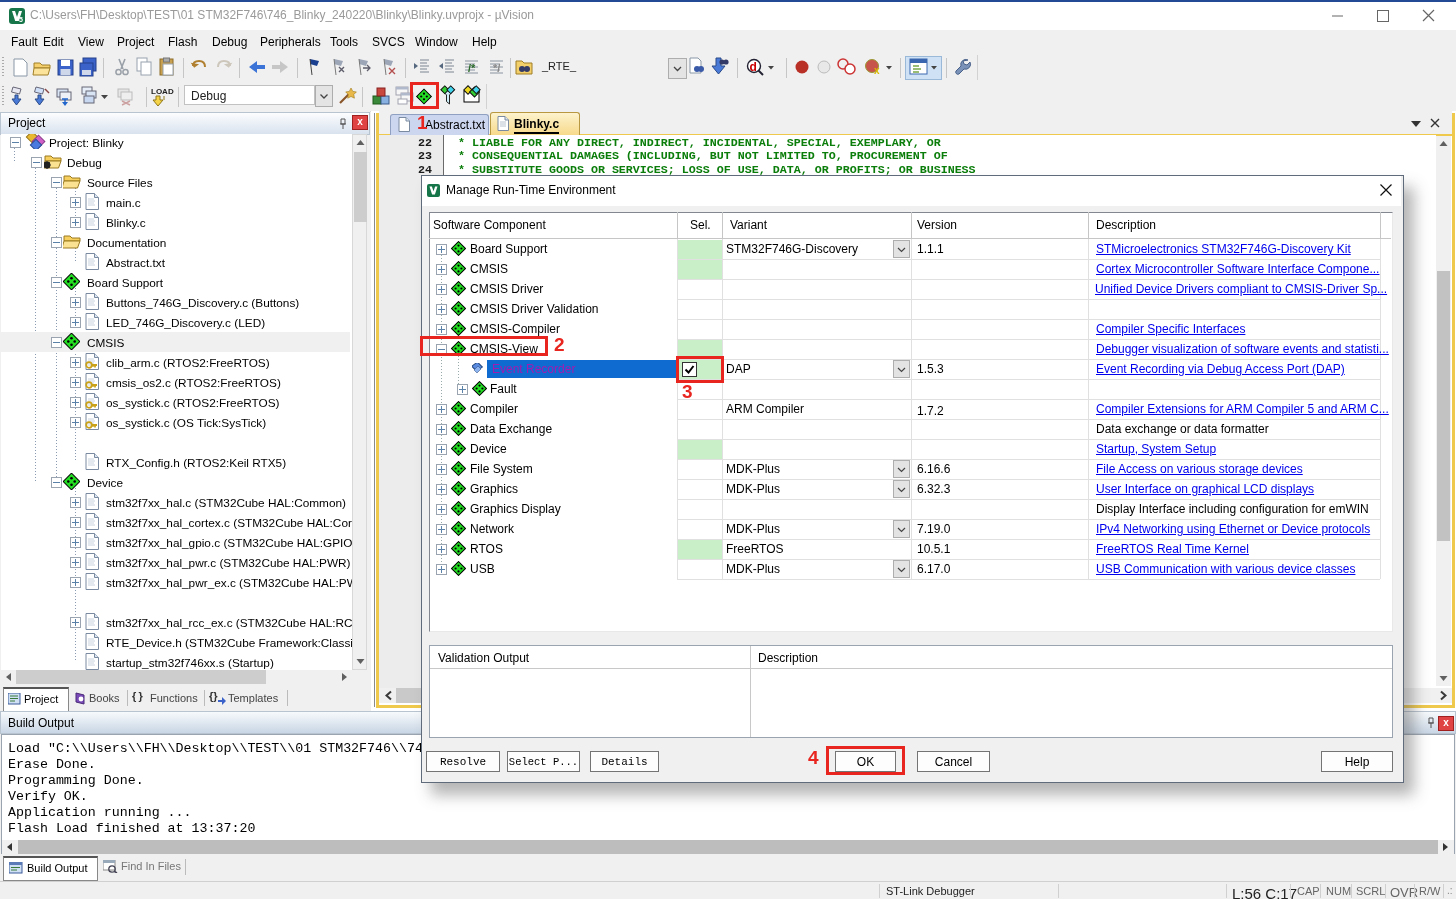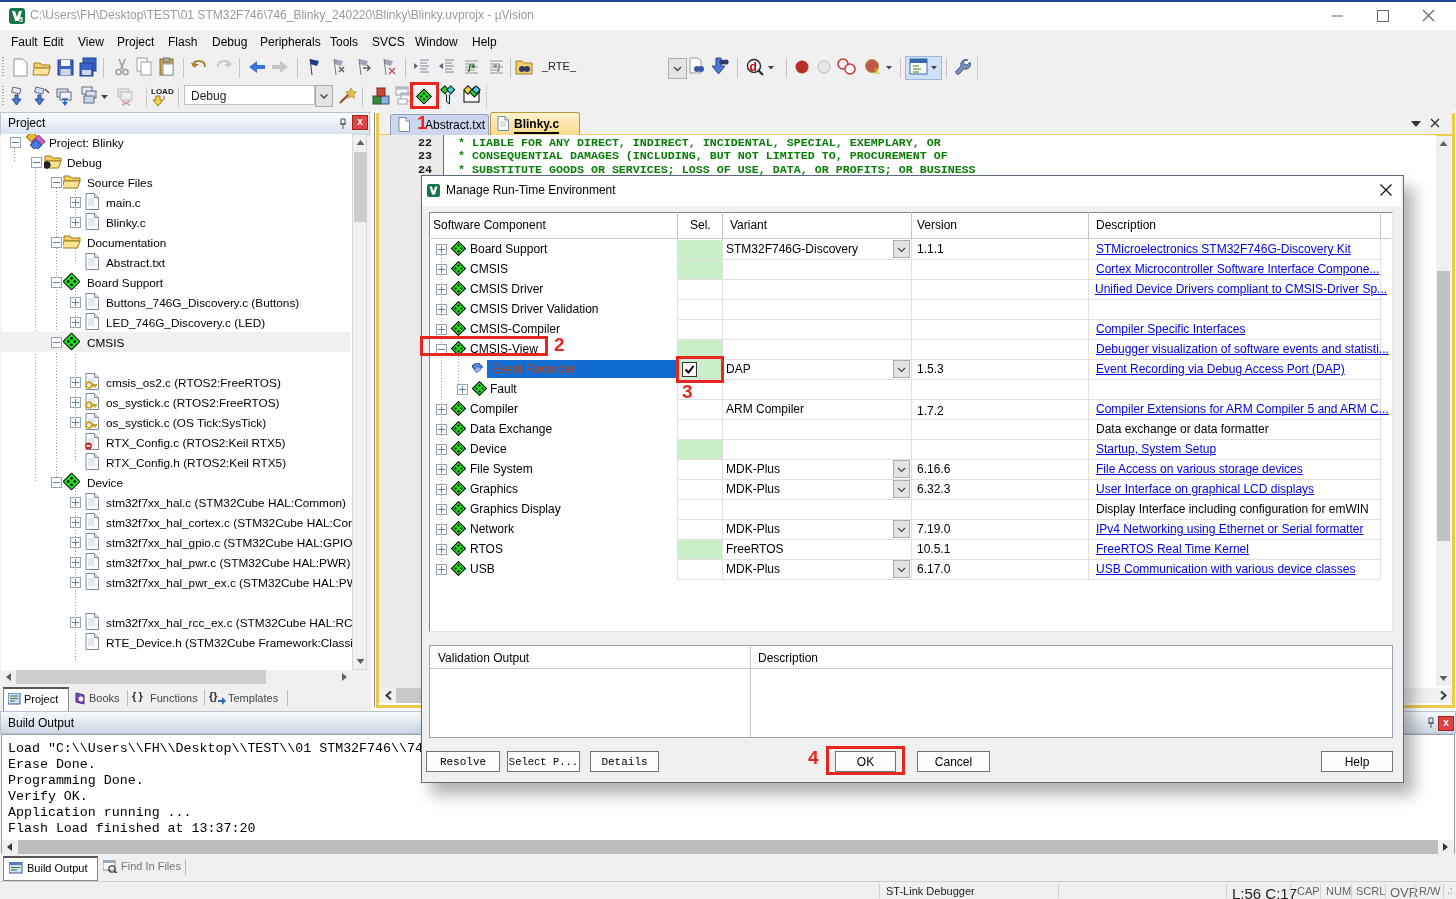--- a/index.html
+++ b/index.html
@@ -439,62 +439,63 @@
       <div class="exp" style="left:50px"></div>
       <svg class="abs" style="left:62px;top:1px" width="17" height="17">
             <rect x="2.6" y="2.6" width="11.8" height="11.8" fill="#22dd22" stroke="#000" transform="rotate(45 8.5 8.5)"></rect>
             <circle cx="8.5" cy="5.3" r="1.3" fill="#000"></circle>
             <circle cx="8.5" cy="11.7" r="1.3" fill="#000"></circle>
             <circle cx="5.3" cy="8.5" r="1.3" fill="#000"></circle>
             <circle cx="11.7" cy="8.5" r="1.3" fill="#000"></circle>
           </svg>
       <span class="lbl" style="left:86px">CMSIS</span>
         </div>
-      <div class="trow" style="top:238px">
+      <div class="trow" style="top:218px">
       <div class="exp plus" style="left:69px"></div>
       <svg class="abs" style="left:84px;top:1px" width="16" height="17">
             <path d="M1 .5 h8.5 L13.5 4.5 V16.5 H1z" fill="#fff" stroke="#7a8aa0"></path>
             <path d="M9.5 .5 V4.5 H13.5" fill="#dce6f2" stroke="#7a8aa0"></path>
             <path d="M3 6h6M3 8h7M3 10h6M3 12h7" stroke="#c8d2e0" stroke-width="1"></path>
             <circle cx="4" cy="12" r="2.8" fill="none" stroke="#caa21a" stroke-width="1.8"></circle>
             <path d="M6 12 h6 m-2 0 v2.4 m-2 -2.4 v1.8" stroke="#caa21a" stroke-width="1.8"></path>
           </svg>
-      <span class="lbl" style="left:105px">cmsis_os2.c (RTOS2:FreeRTOS)</span>
-        </div>
-      <div class="trow" style="top:258px">
+      <span class="lbl" style="left:105px">clib_arm.c (RTOS2:FreeRTOS)</span>
+        </div>
+      <div class="trow" style="top:238px">
       <div class="exp plus" style="left:69px"></div>
       <svg class="abs" style="left:84px;top:1px" width="16" height="17">
             <path d="M1 .5 h8.5 L13.5 4.5 V16.5 H1z" fill="#fff" stroke="#7a8aa0"></path>
             <path d="M9.5 .5 V4.5 H13.5" fill="#dce6f2" stroke="#7a8aa0"></path>
             <path d="M3 6h6M3 8h7M3 10h6M3 12h7" stroke="#c8d2e0" stroke-width="1"></path>
             <circle cx="4" cy="12" r="2.8" fill="none" stroke="#caa21a" stroke-width="1.8"></circle>
             <path d="M6 12 h6 m-2 0 v2.4 m-2 -2.4 v1.8" stroke="#caa21a" stroke-width="1.8"></path>
           </svg>
-      <span class="lbl" style="left:105px">os_systick.c (RTOS2:FreeRTOS)</span>
-        </div>
-      <div class="trow" style="top:278px">
+      <span class="lbl" style="left:105px">cmsis_os2.c (RTOS2:FreeRTOS)</span>
+        </div>
+      <div class="trow" style="top:258px">
       <div class="exp plus" style="left:69px"></div>
       <svg class="abs" style="left:84px;top:1px" width="16" height="17">
             <path d="M1 .5 h8.5 L13.5 4.5 V16.5 H1z" fill="#fff" stroke="#7a8aa0"></path>
             <path d="M9.5 .5 V4.5 H13.5" fill="#dce6f2" stroke="#7a8aa0"></path>
             <path d="M3 6h6M3 8h7M3 10h6M3 12h7" stroke="#c8d2e0" stroke-width="1"></path>
             <circle cx="4" cy="12" r="2.8" fill="none" stroke="#caa21a" stroke-width="1.8"></circle>
             <path d="M6 12 h6 m-2 0 v2.4 m-2 -2.4 v1.8" stroke="#caa21a" stroke-width="1.8"></path>
           </svg>
+      <span class="lbl" style="left:105px">os_systick.c (RTOS2:FreeRTOS)</span>
+        </div>
+      <div class="trow" style="top:278px">
+      <div class="exp plus" style="left:69px"></div>
+      <svg class="abs" style="left:84px;top:1px" width="16" height="17">
+            <path d="M1 .5 h8.5 L13.5 4.5 V16.5 H1z" fill="#fff" stroke="#7a8aa0"></path>
+            <path d="M9.5 .5 V4.5 H13.5" fill="#dce6f2" stroke="#7a8aa0"></path>
+            <path d="M3 6h6M3 8h7M3 10h6M3 12h7" stroke="#c8d2e0" stroke-width="1"></path>
+            <circle cx="4" cy="12" r="2.8" fill="none" stroke="#caa21a" stroke-width="1.8"></circle>
+            <path d="M6 12 h6 m-2 0 v2.4 m-2 -2.4 v1.8" stroke="#caa21a" stroke-width="1.8"></path>
+          </svg>
       <span class="lbl" style="left:105px">os_systick.c (OS Tick:SysTick)</span>
-        </div>
-      <div class="trow" style="top:298px">
-      <svg class="abs" style="left:84px;top:1px" width="16" height="17">
-            <path d="M1 .5 h8.5 L13.5 4.5 V16.5 H1z" fill="#fff" stroke="#7a8aa0"></path>
-            <path d="M9.5 .5 V4.5 H13.5" fill="#dce6f2" stroke="#7a8aa0"></path>
-            <path d="M3 6h6M3 8h7M3 10h6M3 12h7" stroke="#c8d2e0" stroke-width="1"></path>
-            <circle cx="3.5" cy="13" r="3.5" fill="#c03028"></circle>
-            <rect x="1.5" y="12.2" width="4" height="1.6" fill="#fff"></rect>
-          </svg>
-      <span class="lbl" style="left:105px">RTX_Config.c (RTOS2:Keil RTX5)</span>
         </div>
       <div class="trow" style="top:318px">
       <svg class="abs" style="left:84px;top:1px" width="16" height="17">
             <path d="M1 .5 h8.5 L13.5 4.5 V16.5 H1z" fill="#fff" stroke="#7a8aa0"></path>
             <path d="M9.5 .5 V4.5 H13.5" fill="#dce6f2" stroke="#7a8aa0"></path>
             <path d="M3 6h6M3 8h7M3 10h6M3 12h7" stroke="#c8d2e0" stroke-width="1"></path>
           </svg>
       <span class="lbl" style="left:105px">RTX_Config.h (RTOS2:Keil RTX5)</span>
         </div>
       <div class="trow" style="top:338px">
@@ -562,20 +563,28 @@
           </svg>
       <span class="lbl" style="left:105px">stm32f7xx_hal_rcc_ex.c (STM32Cube HAL:RCC</span>
         </div>
       <div class="trow" style="top:498px">
       <svg class="abs" style="left:84px;top:1px" width="16" height="17">
             <path d="M1 .5 h8.5 L13.5 4.5 V16.5 H1z" fill="#fff" stroke="#7a8aa0"></path>
             <path d="M9.5 .5 V4.5 H13.5" fill="#dce6f2" stroke="#7a8aa0"></path>
             <path d="M3 6h6M3 8h7M3 10h6M3 12h7" stroke="#c8d2e0" stroke-width="1"></path>
           </svg>
       <span class="lbl" style="left:105px">RTE_Device.h (STM32Cube Framework:Classic)</span>
+        </div>
+      <div class="trow" style="top:518px">
+      <svg class="abs" style="left:84px;top:1px" width="16" height="17">
+            <path d="M1 .5 h8.5 L13.5 4.5 V16.5 H1z" fill="#fff" stroke="#7a8aa0"></path>
+            <path d="M9.5 .5 V4.5 H13.5" fill="#dce6f2" stroke="#7a8aa0"></path>
+            <path d="M3 6h6M3 8h7M3 10h6M3 12h7" stroke="#c8d2e0" stroke-width="1"></path>
+          </svg>
+      <span class="lbl" style="left:105px">startup_stm32f746xx.s (Startup)</span>
         </div>
     </div>
 
     <div class="abs" style="left:352px;top:23px;width:15px;height:536px;background:#f0f0f0;border:1px solid #d8d8d8;box-sizing:border-box">
       <div style="position:absolute;left:0;top:0;width:15px;height:15px"><svg width="15" height="15">
             <path d="M7.5 5 l4 5 h-8z" fill="#606060"></path>
           </svg></div>
       <div style="position:absolute;left:1px;top:17px;width:13px;height:70px;background:#cdcdcd"></div>
       <div style="position:absolute;left:0;bottom:0;width:15px;height:15px"><svg width="15" height="15">
             <path d="M7.5 10 l4 -5 h-8z" fill="#606060"></path>
@@ -847,21 +856,21 @@
         </svg>
       <div class="abs" style="left:41px;top:130px;font-size:12px">CMSIS-View</div>
       <div class="abs link" style="left:667px;top:130px;font-size:12px">Debugger visualization of software events and statisti...</div>
       <div class="abs" style="left:248px;top:167px;width:703px;height:1px;background:#e0e0e0"></div>
       <div class="abs" style="left:249px;top:148px;width:44px;height:19px;background:#c9efc9"></div>
       <div class="abs" style="left:58px;top:148px;width:190px;height:18px;background:#0f6bd0"></div>
       <svg class="abs" style="left:43px;top:151px" width="12" height="12">
           <rect x="1" y="1" width="7" height="7" fill="#5a8ae0" stroke="#23477e" transform="rotate(45 5.5 5.5) skewX(-8)"></rect>
           <path d="M2 7 l4 -4 3 3 -4 4z" fill="#8db4ee" stroke="#23477e" stroke-width=".5"></path>
         </svg>
-      <div class="abs" style="left:63px;top:150px;font-size:12px;color:#c2410c">Event Recorder</div>
+      <div class="abs" style="left:63px;top:150px;font-size:12px;color:#a21caf">Event Recorder</div>
       <div class="abs" style="left:253px;top:150px;width:13px;height:13px;background:#fff;border:1px solid #333"><svg width="13" height="13">
             <path d="M2.5 6.5 l3 3 L10.5 3" fill="none" stroke="#000" stroke-width="2"></path>
           </svg></div>
       <div class="abs" style="left:297px;top:150px;font-size:12px">DAP</div>
       <div class="abs" style="left:464px;top:148px;width:17px;height:18px;background:#e3e3e3;border:1px solid #aeaeae;box-sizing:border-box"><svg width="15" height="18">
             <path d="M4 7 l3.5 3.5 L11 7" fill="none" stroke="#444" stroke-width="1.2"></path>
           </svg></div>
       <div class="abs" style="left:488px;top:150px;font-size:12px">1.5.3</div>
       <div class="abs link" style="left:667px;top:150px;font-size:12px">Event Recording via Debug Access Port (DAP)</div>
       <div class="abs" style="left:248px;top:187px;width:703px;height:1px;background:#e0e0e0"></div>
@@ -961,21 +970,21 @@
           <circle cx="7.5" cy="10.4" r="1.1"></circle>
           <circle cx="4.6" cy="7.5" r="1.1"></circle>
           <circle cx="10.4" cy="7.5" r="1.1"></circle>
         </svg>
       <div class="abs" style="left:41px;top:310px;font-size:12px">Network</div>
       <div class="abs" style="left:297px;top:310px;font-size:12px">MDK-Plus</div>
       <div class="abs" style="left:464px;top:308px;width:17px;height:18px;background:#e3e3e3;border:1px solid #aeaeae;box-sizing:border-box"><svg width="15" height="18">
             <path d="M4 7 l3.5 3.5 L11 7" fill="none" stroke="#444" stroke-width="1.2"></path>
           </svg></div>
       <div class="abs" style="left:488px;top:310px;font-size:12px">7.19.0</div>
-      <div class="abs link" style="left:667px;top:310px;font-size:12px">IPv4 Networking using Ethernet or Serial formatter</div>
+      <div class="abs link" style="left:667px;top:310px;font-size:12px">IPv4 Networking using Ethernet or Device protocols</div>
       <div class="abs" style="left:248px;top:347px;width:703px;height:1px;background:#e0e0e0"></div>
       <div class="abs" style="left:249px;top:328px;width:44px;height:19px;background:#c9efc9"></div>
       <div class="exp plus" style="left:7px;top:332px;position:absolute"></div>
       <svg class="abs" style="left:22px;top:329px" width="15" height="15">
           <rect x="2.6" y="2.6" width="9.8" height="9.8" fill="#22dd22" stroke="#000" transform="rotate(45 7.5 7.5)"></rect>
           <circle cx="7.5" cy="4.6" r="1.1"></circle>
           <circle cx="7.5" cy="10.4" r="1.1"></circle>
           <circle cx="4.6" cy="7.5" r="1.1"></circle>
           <circle cx="10.4" cy="7.5" r="1.1"></circle>
         </svg>

